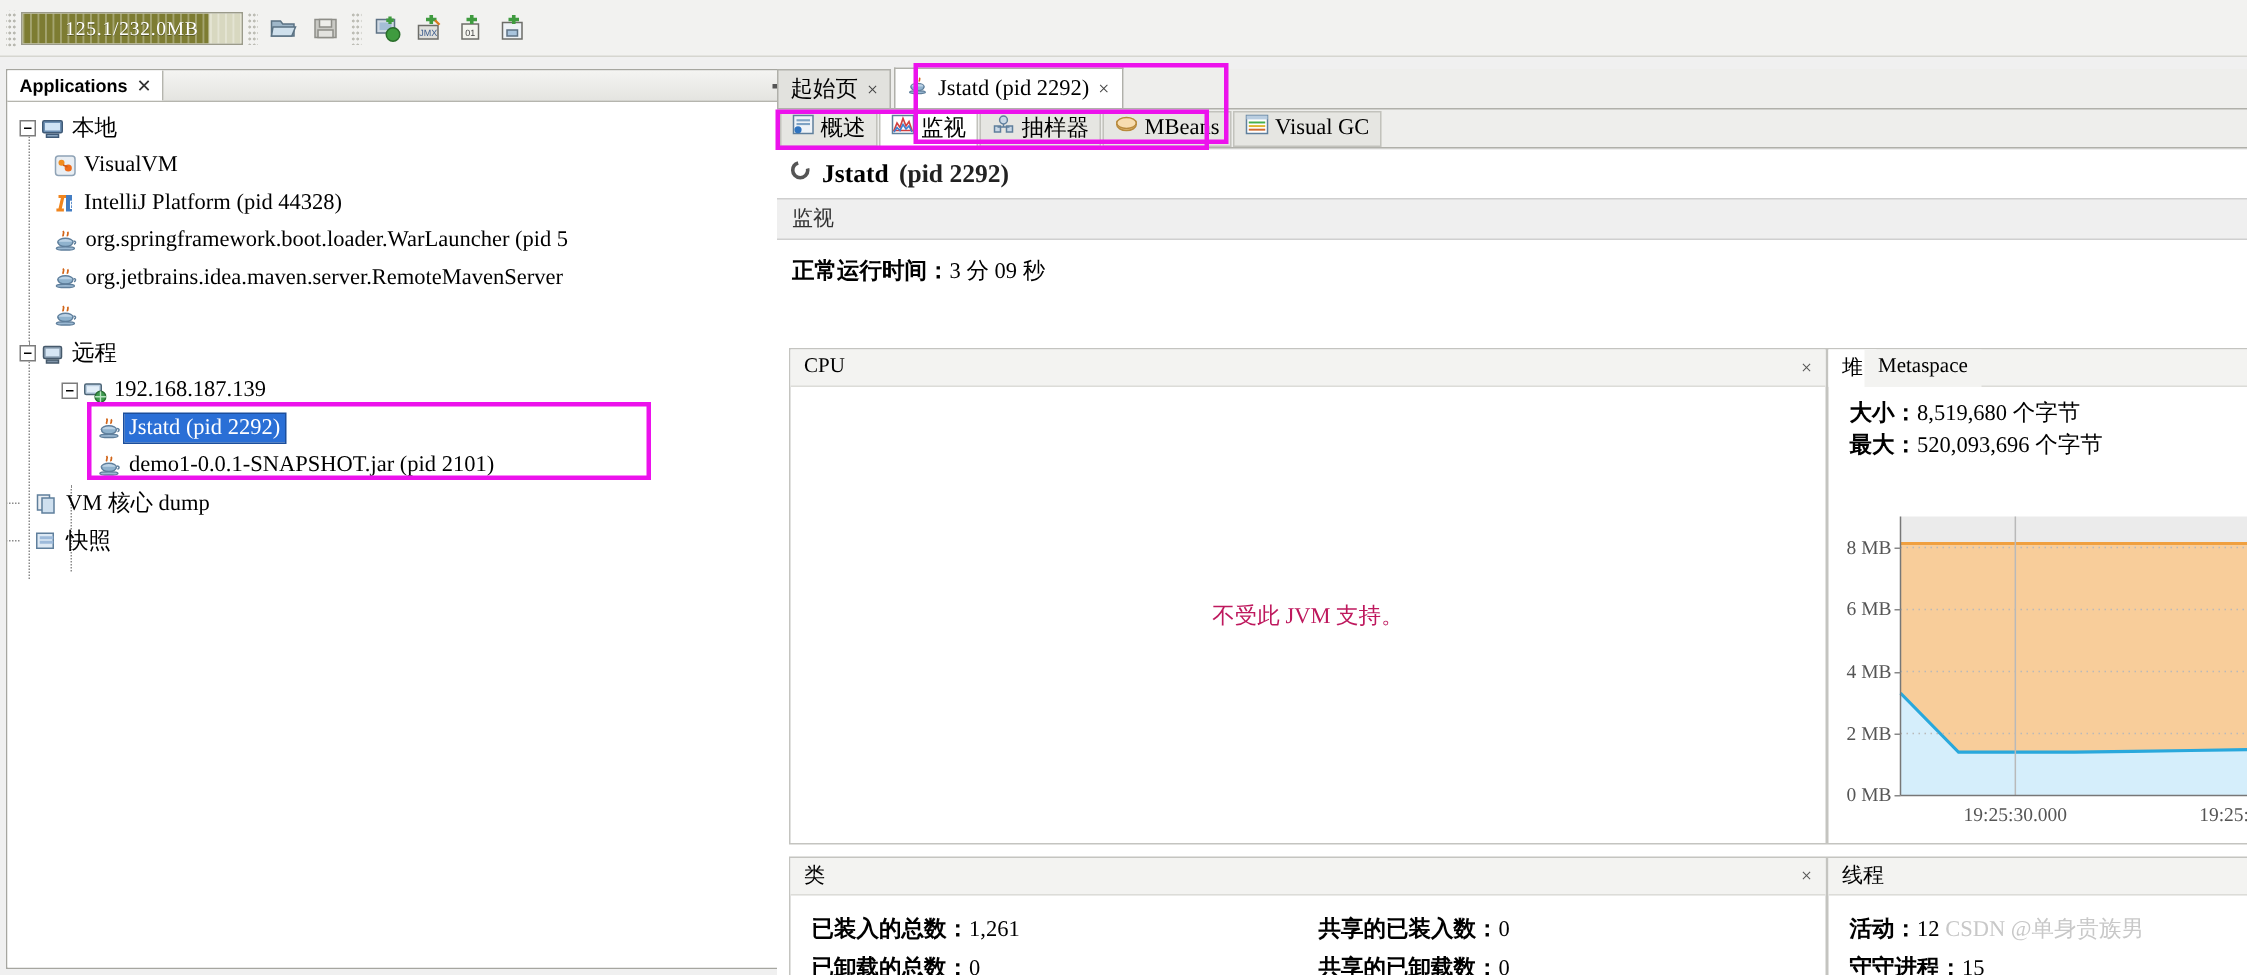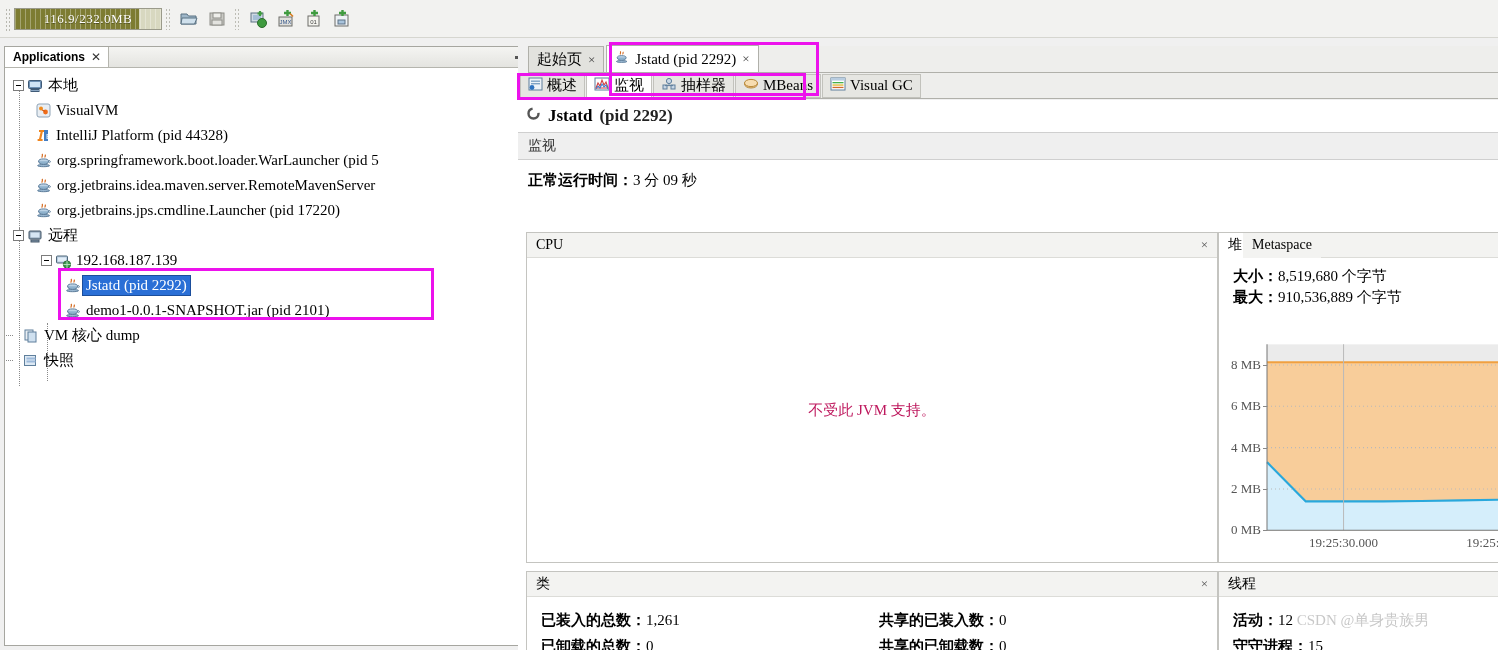--- a/index.html
+++ b/index.html
@@ -136,21 +136,21 @@
 
   
   #right-panel {
     position: absolute; left: 518px; top: 46px; right: 0; bottom: 0;
     background: #f0f0f0;
   }
   #tabs-row {
     position: relative; height: 27px;
     background: #eeeeec;
     border-bottom: 1px solid #b0b0aa;
-    display: flex; align-items: flex-end; margin-left: 10px;
+    display: flex; align-items: flex-end;
   }
   .top-tab {
     display: flex; align-items: center; gap: 6px;
     height: 26px; padding: 0 8px;
     font-size: 15px;
     background: #e2e2de;
     border: 1px solid #b0b0aa; border-bottom: none;
     margin-right: 2px;
   }
   .top-tab.active { background: #fff; height: 27px; }
@@ -263,21 +263,21 @@
 
 <div id="app">
 
   <div id="toolbar">
     <div class="tb-grip"></div>
 
     <div class="mem-gauge">
       <div class="fill-light" style="width:100%"></div>
       <div class="fill-dark" id="gauge-fill" style="width:85%"></div>
       <div class="hatch"></div>
-      <span class="mem-text">116.9/232.0MB</span>
+      <span class="mem-text">125.1/232.0MB</span>
     </div>
 
     <div class="tb-sep"></div>
 
     <div class="tb-btn">
       <svg width="20" height="20" viewBox="0 0 20 20">
         <path d="M2 5h6l1.5 2H17v8H2z" fill="#9fb7c9" stroke="#5b7283" stroke-width="1"></path>
         <path d="M3 9h15l-2.5 6H2z" fill="#cfe0ec" stroke="#5b7283" stroke-width="1"></path>
       </svg>
     </div>
@@ -413,21 +413,20 @@
         <span class="ico">
           <svg width="16" height="15" viewBox="0 0 16 15">
             <path d="M6 1c1.4 1.5-.6 2.2.2 3.6" stroke="#d2661a" fill="none" stroke-width="1.2"></path>
             <path d="M9 1.6c1.1 1.2-.5 1.8.1 2.9" stroke="#d2661a" fill="none" stroke-width="1.2"></path>
             <ellipse cx="7.6" cy="8.2" rx="5" ry="2.3" fill="#bcd3e6" stroke="#5f7f9c"></ellipse>
             <path d="M2.6 8.2c0 1.9 2.2 3.2 5 3.2s5-1.3 5-3.2" fill="#8fb2cd" stroke="#5f7f9c"></path>
             <path d="M13 7.6c1.6 0 2 1.6.3 2.2" stroke="#5f7f9c" fill="none"></path>
             <ellipse cx="7.6" cy="12.6" rx="6" ry="1.1" fill="#9bb9d3" stroke="#5f7f9c"></ellipse>
           </svg>
         </span>
-        <span class="lbl">org.jetbrains.jps.cmdline.Launcher (pid 17220)</span>
       </div>
 
       <div class="node" style="padding-left:8px">
         <span class="handle"></span>
         <span class="ico">
           <svg width="16" height="16" viewBox="0 0 16 16">
             <rect x="2" y="3" width="12" height="8" rx="1" fill="#8fa3b6" stroke="#46596b"></rect>
             <rect x="3.5" y="4.5" width="9" height="5" fill="#d7e6f4"></rect>
             <rect x="4" y="12" width="8" height="2" fill="#7f94a8" stroke="#46596b"></rect>
           </svg>
@@ -621,21 +620,21 @@
         </div>
 
         <div class="pane" style="left:700px; top:0; right:-2px; height:331px;">
           <div class="pane-head">
             <span class="hd-tab">堆</span>
             <span class="hd-tab inactive">Metaspace</span>
           </div>
           <div class="pane-body">
             <div class="heapstats">
               <div><b>大小：</b><span>8,519,680 个字节</span></div>
-              <div><b>最大：</b><span>910,536,889 个字节</span></div>
+              <div><b>最大：</b><span>520,093,696 个字节</span></div>
             </div>
             <div id="chart-wrap">
               <svg id="heap-svg" width="100%" height="100%" viewBox="0 0 280 212" preserveAspectRatio="none">
                   <rect x="48" y="6" width="232" height="176" fill="#ebebeb"></rect>
                   <path d="M 48 23.01333333333332 L 86.66666666666666 23.01333333333332 L 125.33333333333333 23.01333333333332 L 164 23.01333333333332 L 202.66666666666666 23.01333333333332 L 241.33333333333334 23.01333333333332 L 280 23.01333333333332 L 280 182 L 48 182 Z" fill="#f8cd9a"></path>
                   <path d="M 48 23.01333333333332 L 86.66666666666666 23.01333333333332 L 125.33333333333333 23.01333333333332 L 164 23.01333333333332 L 202.66666666666666 23.01333333333332 L 241.33333333333334 23.01333333333332 L 280 23.01333333333332" fill="none" stroke="#f0a040" stroke-width="2"></path>
                   <path d="M 48 117.46666666666667 L 86.66666666666666 154.6222222222222 L 125.33333333333333 154.6222222222222 L 164 154.6222222222222 L 202.66666666666666 154.23111111111112 L 241.33333333333334 153.64444444444445 L 280 153.05777777777777 L 280 182 L 48 182 Z" fill="#d5eefb"></path>
                   <path d="M 48 117.46666666666667 L 86.66666666666666 154.6222222222222 L 125.33333333333333 154.6222222222222 L 164 154.6222222222222 L 202.66666666666666 154.23111111111112 L 241.33333333333334 153.64444444444445 L 280 153.05777777777777" fill="none" stroke="#29a8dc" stroke-width="2"></path>
                   <line x1="48" y1="142.88888888888889" x2="280" y2="142.88888888888889" stroke="#b9b9b9" stroke-width="1" stroke-dasharray="1 3"></line>
                   <line x1="48" y1="103.77777777777779" x2="280" y2="103.77777777777779" stroke="#b9b9b9" stroke-width="1" stroke-dasharray="1 3"></line>

